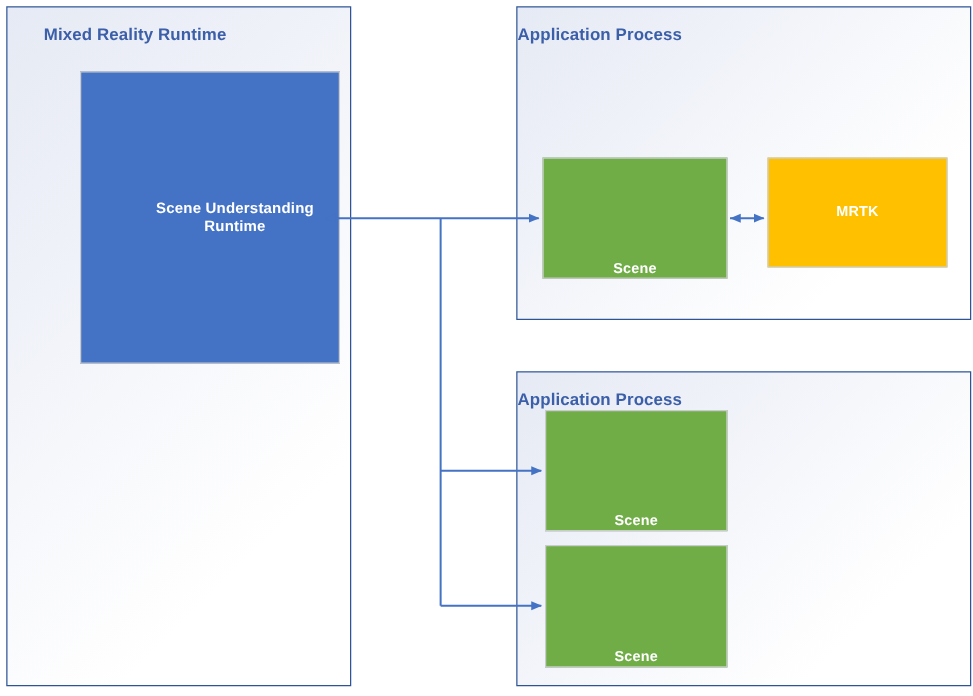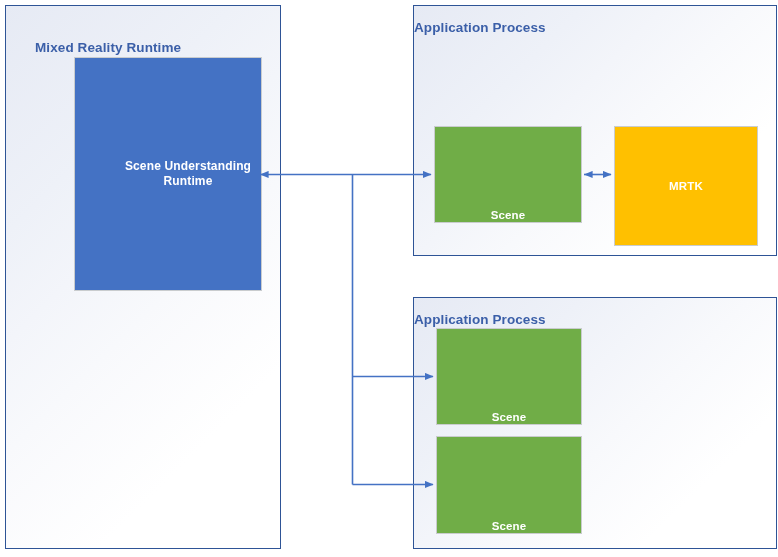--- a/index.html
+++ b/index.html
@@ -35,21 +35,20 @@
     letter-spacing: 0.1px;
     white-space: nowrap;
   }
   .panel-title.center {
     left: 0;
     right: 0;
   }
   .panel-title.left {
     left: 29px;
     text-align: left;
-    margin-top: 20px;
   }
 
   #panel-mr-runtime {
     left: 5px;
     top: 5px;
     width: 276px;
     height: 544px;
   }
   #panel-app-1 {
     left: 413px;
@@ -77,38 +76,38 @@
     font-weight: bold;
     text-align: center;
     line-height: 1.25;
     letter-spacing: 0.15px;
   }
   .node.blue   { background: #4472C4; }
   .node.green  { background: #70AD47; align-items: flex-end; }
   .node.orange { background: #FFC000; }
 
   #node-scene-understanding {
-    left: 74px;
+    left: 64px;
     top: 57px;
-    width: 188px;
+    width: 208px;
     height: 234px;
     font-size: 12px;
     padding-left: 40px;
   }
   #node-scene-1 {
     left: 434px;
     top: 126px;
     width: 148px;
     height: 97px;
   }
   #node-mrtk {
     left: 614px;
     top: 126px;
     width: 144px;
-    height: 120px;
+    height: 88px;
   }
   #node-scene-2 {
     left: 436px;
     top: 328px;
     width: 146px;
     height: 97px;
   }
   #node-scene-3 {
     left: 436px;
     top: 436px;

